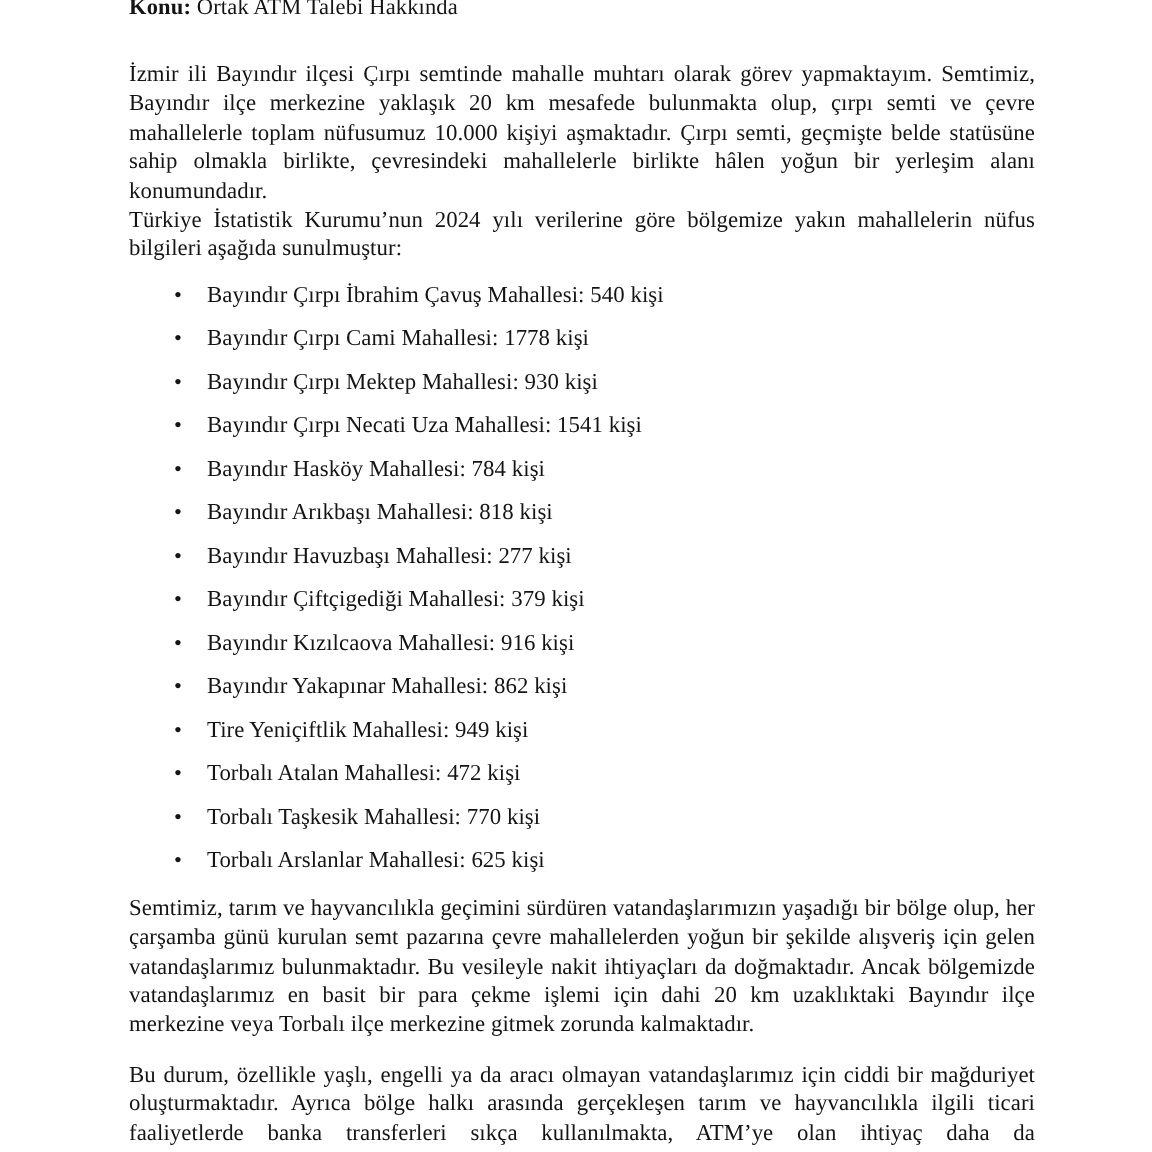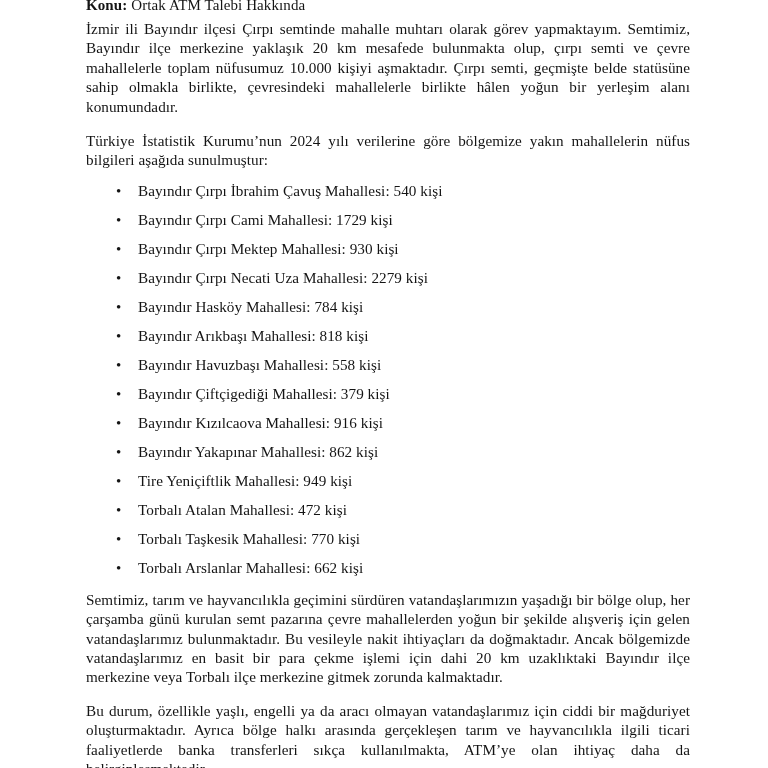--- a/index.html
+++ b/index.html
@@ -40,22 +40,22 @@
     font-weight: bold;
   }
   .para {
     font-size: 15.2px;
     line-height: 19.4px;
     text-align: justify;
     text-justify: inter-word;
     margin: 0;
     letter-spacing: 0.05px;
   }
-  .para-intro { margin-top: 2px; }
-  .para-stats { margin-top: 15px; }
+  .para-intro { margin-top: 23px; }
+  .para-stats { margin-top: 0; }
   .para-market { margin-top: 13px; }
   .para-closing { margin-top: 14px; }
 
   ul.mahalle-list {
     list-style: none;
     margin: 12px 0 0 0;
     padding: 0;
   }
   ul.mahalle-list li {
     position: relative;
@@ -84,33 +84,33 @@
       <span class="subject-label">Konu:</span>
       <span>Ortak ATM Talebi Hakkında</span>
     </p>
 
     <p class="para para-intro">İzmir ili Bayındır ilçesi Çırpı semtinde mahalle muhtarı olarak görev yapmaktayım. Semtimiz, Bayındır ilçe merkezine yaklaşık 20 km mesafede bulunmakta olup, çırpı semti ve çevre mahallelerle toplam nüfusumuz 10.000 kişiyi aşmaktadır. Çırpı semti, geçmişte belde statüsüne sahip olmakla birlikte, çevresindeki mahallelerle birlikte hâlen yoğun bir yerleşim alanı konumundadır.</p>
 
     <p class="para para-stats">Türkiye İstatistik Kurumu’nun 2024 yılı verilerine göre bölgemize yakın mahallelerin nüfus bilgileri aşağıda sunulmuştur:</p>
 
     <ul class="mahalle-list">
       <li><span class="bullet-marker">•</span><span>Bayındır Çırpı İbrahim Çavuş Mahallesi: 540 kişi</span></li>
-      <li><span class="bullet-marker">•</span><span>Bayındır Çırpı Cami Mahallesi: 1729 kişi</span></li>
+      <li><span class="bullet-marker">•</span><span>Bayındır Çırpı Cami Mahallesi: 1778 kişi</span></li>
       <li><span class="bullet-marker">•</span><span>Bayındır Çırpı Mektep Mahallesi: 930 kişi</span></li>
-      <li><span class="bullet-marker">•</span><span>Bayındır Çırpı Necati Uza Mahallesi: 2279 kişi</span></li>
+      <li><span class="bullet-marker">•</span><span>Bayındır Çırpı Necati Uza Mahallesi: 1541 kişi</span></li>
       <li><span class="bullet-marker">•</span><span>Bayındır Hasköy Mahallesi: 784 kişi</span></li>
       <li><span class="bullet-marker">•</span><span>Bayındır Arıkbaşı Mahallesi: 818 kişi</span></li>
-      <li><span class="bullet-marker">•</span><span>Bayındır Havuzbaşı Mahallesi: 558 kişi</span></li>
+      <li><span class="bullet-marker">•</span><span>Bayındır Havuzbaşı Mahallesi: 277 kişi</span></li>
       <li><span class="bullet-marker">•</span><span>Bayındır Çiftçigediği Mahallesi: 379 kişi</span></li>
       <li><span class="bullet-marker">•</span><span>Bayındır Kızılcaova Mahallesi: 916 kişi</span></li>
       <li><span class="bullet-marker">•</span><span>Bayındır Yakapınar Mahallesi: 862 kişi</span></li>
       <li><span class="bullet-marker">•</span><span>Tire Yeniçiftlik Mahallesi: 949 kişi</span></li>
       <li><span class="bullet-marker">•</span><span>Torbalı Atalan Mahallesi: 472 kişi</span></li>
       <li><span class="bullet-marker">•</span><span>Torbalı Taşkesik Mahallesi: 770 kişi</span></li>
-      <li><span class="bullet-marker">•</span><span>Torbalı Arslanlar Mahallesi: 662 kişi</span></li>
+      <li><span class="bullet-marker">•</span><span>Torbalı Arslanlar Mahallesi: 625 kişi</span></li>
     </ul>
 
     <p class="para para-market">Semtimiz, tarım ve hayvancılıkla geçimini sürdüren vatandaşlarımızın yaşadığı bir bölge olup, her çarşamba günü kurulan semt pazarına çevre mahallelerden yoğun bir şekilde alışveriş için gelen vatandaşlarımız bulunmaktadır. Bu vesileyle nakit ihtiyaçları da doğmaktadır. Ancak bölgemizde vatandaşlarımız en basit bir para çekme işlemi için dahi 20 km uzaklıktaki Bayındır ilçe merkezine veya Torbalı ilçe merkezine gitmek zorunda kalmaktadır.</p>
 
     <p class="para para-closing">Bu durum, özellikle yaşlı, engelli ya da aracı olmayan vatandaşlarımız için ciddi bir mağduriyet oluşturmaktadır. Ayrıca bölge halkı arasında gerçekleşen tarım ve hayvancılıkla ilgili ticari faaliyetlerde banka transferleri sıkça kullanılmakta, ATM’ye olan ihtiyaç daha da belirginleşmektedir.</p>
 
   </div>
 </div>
 
 </body></html>

